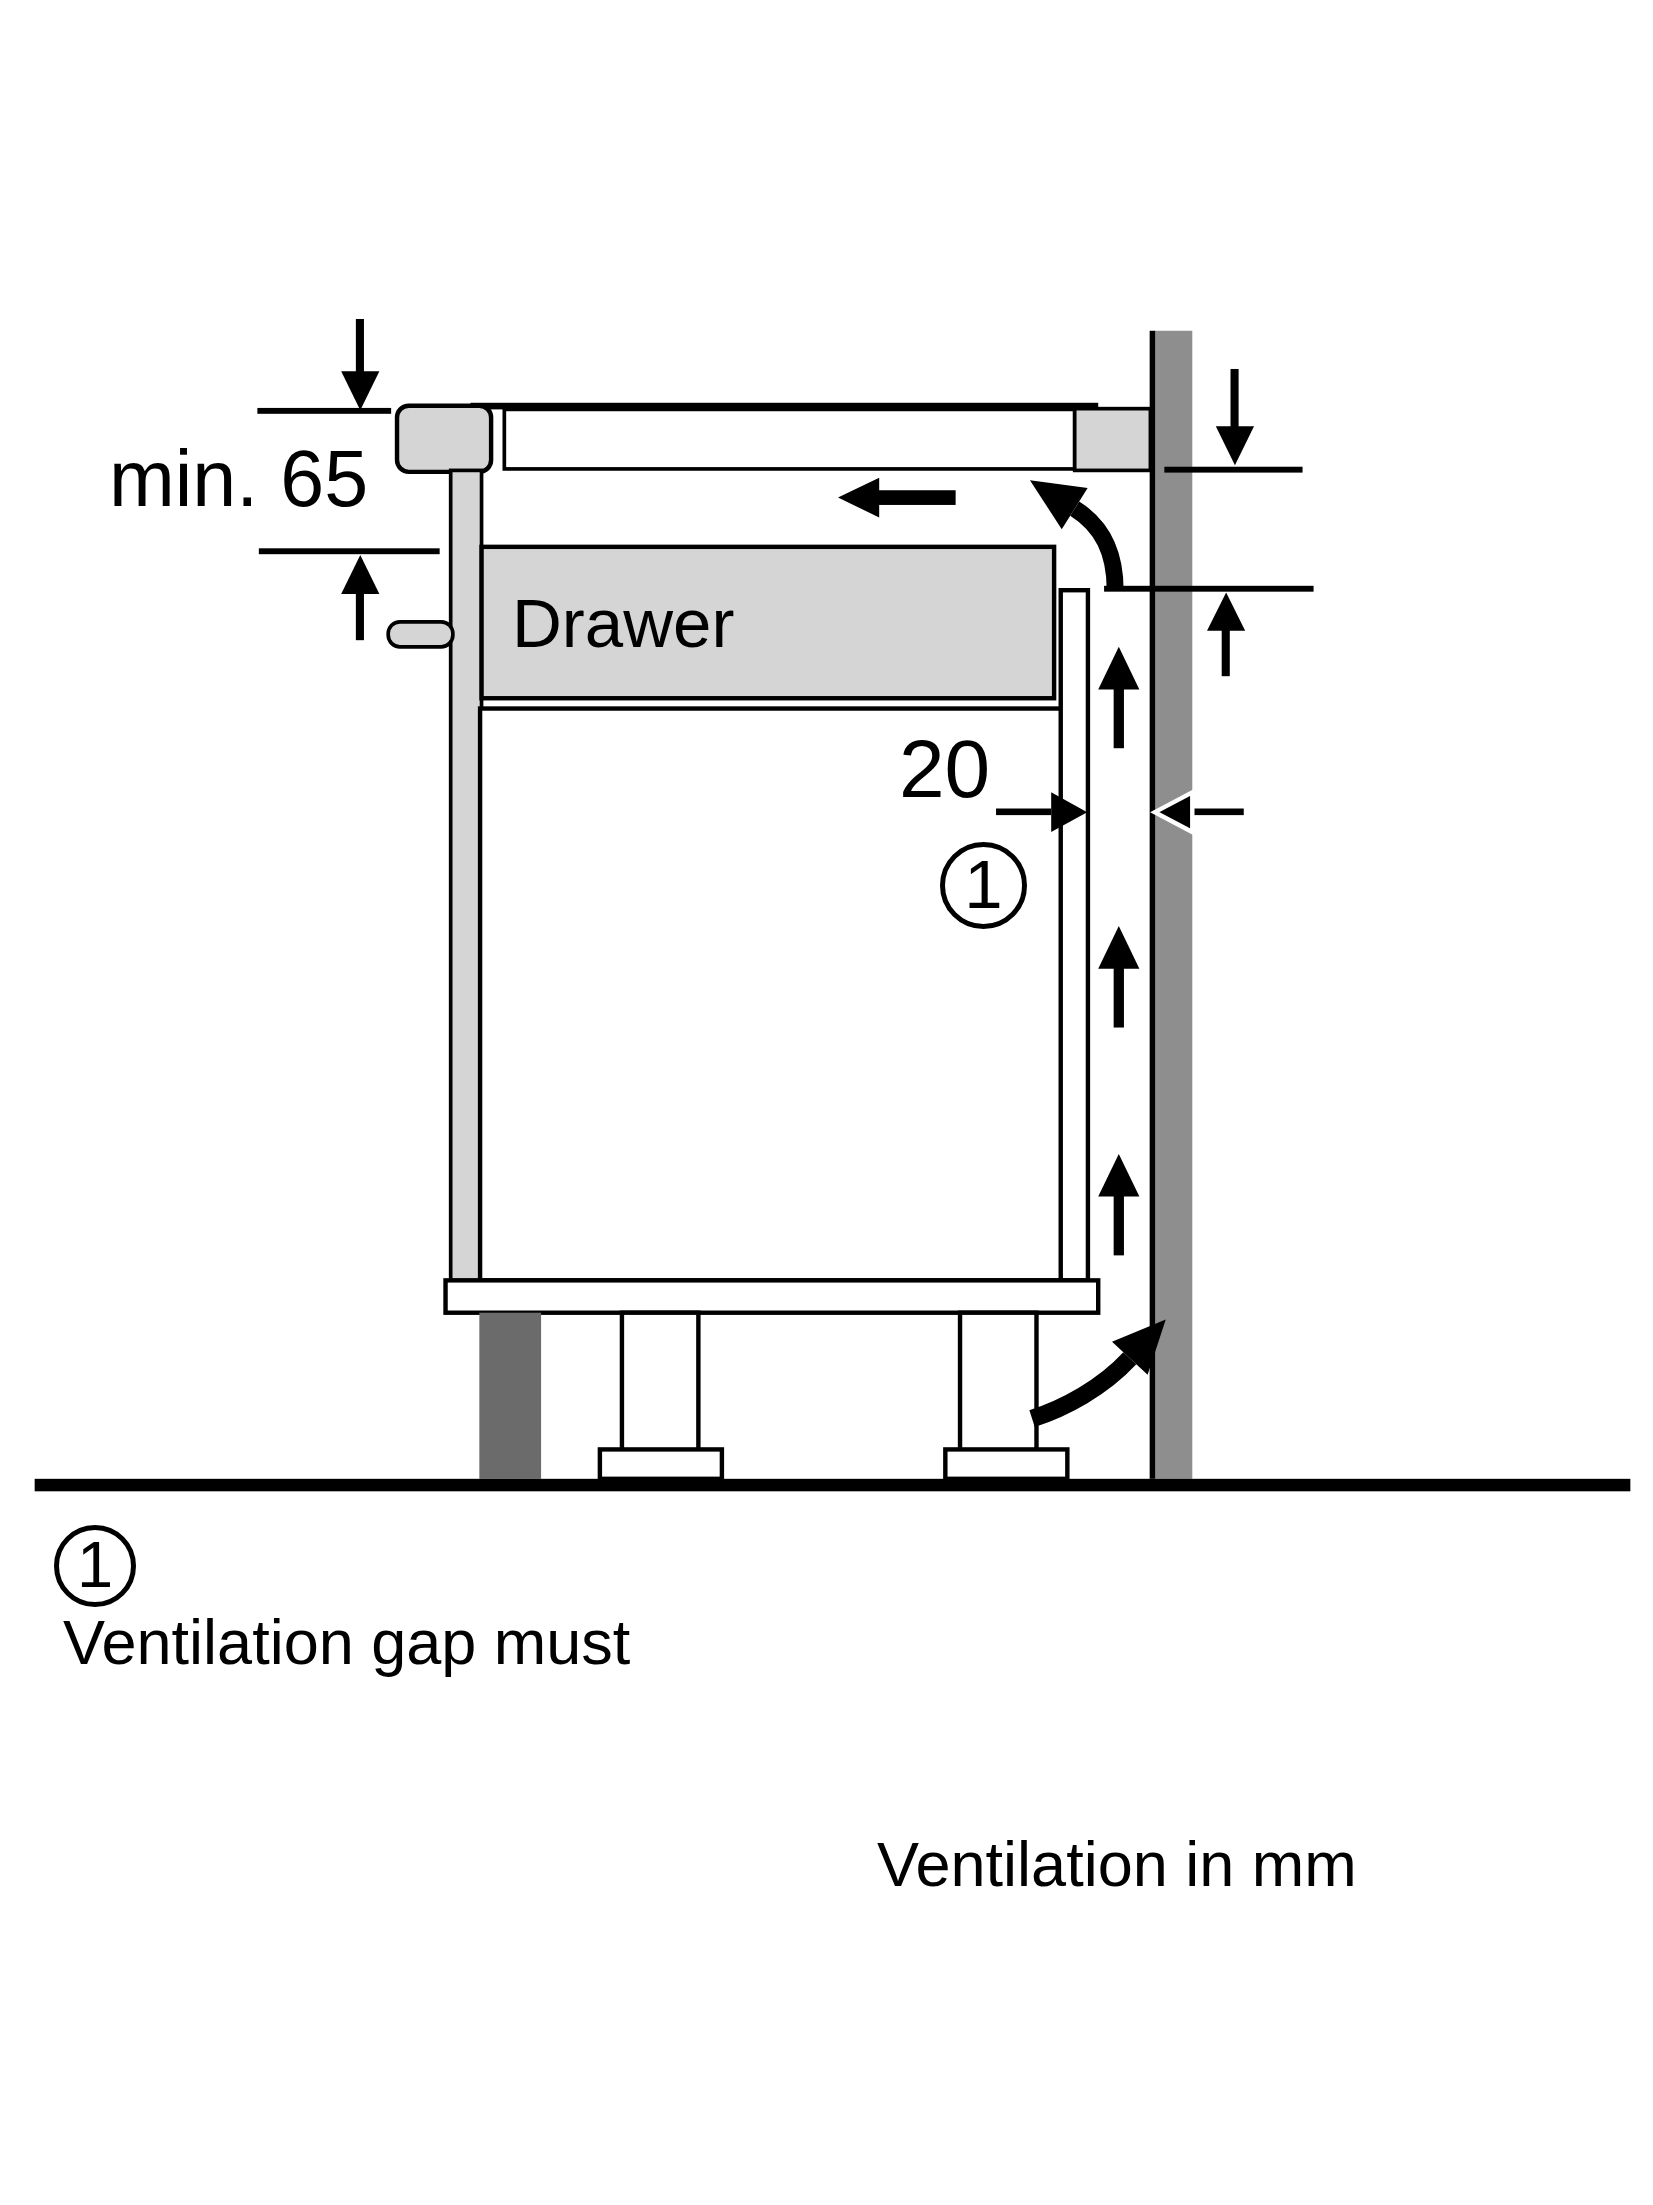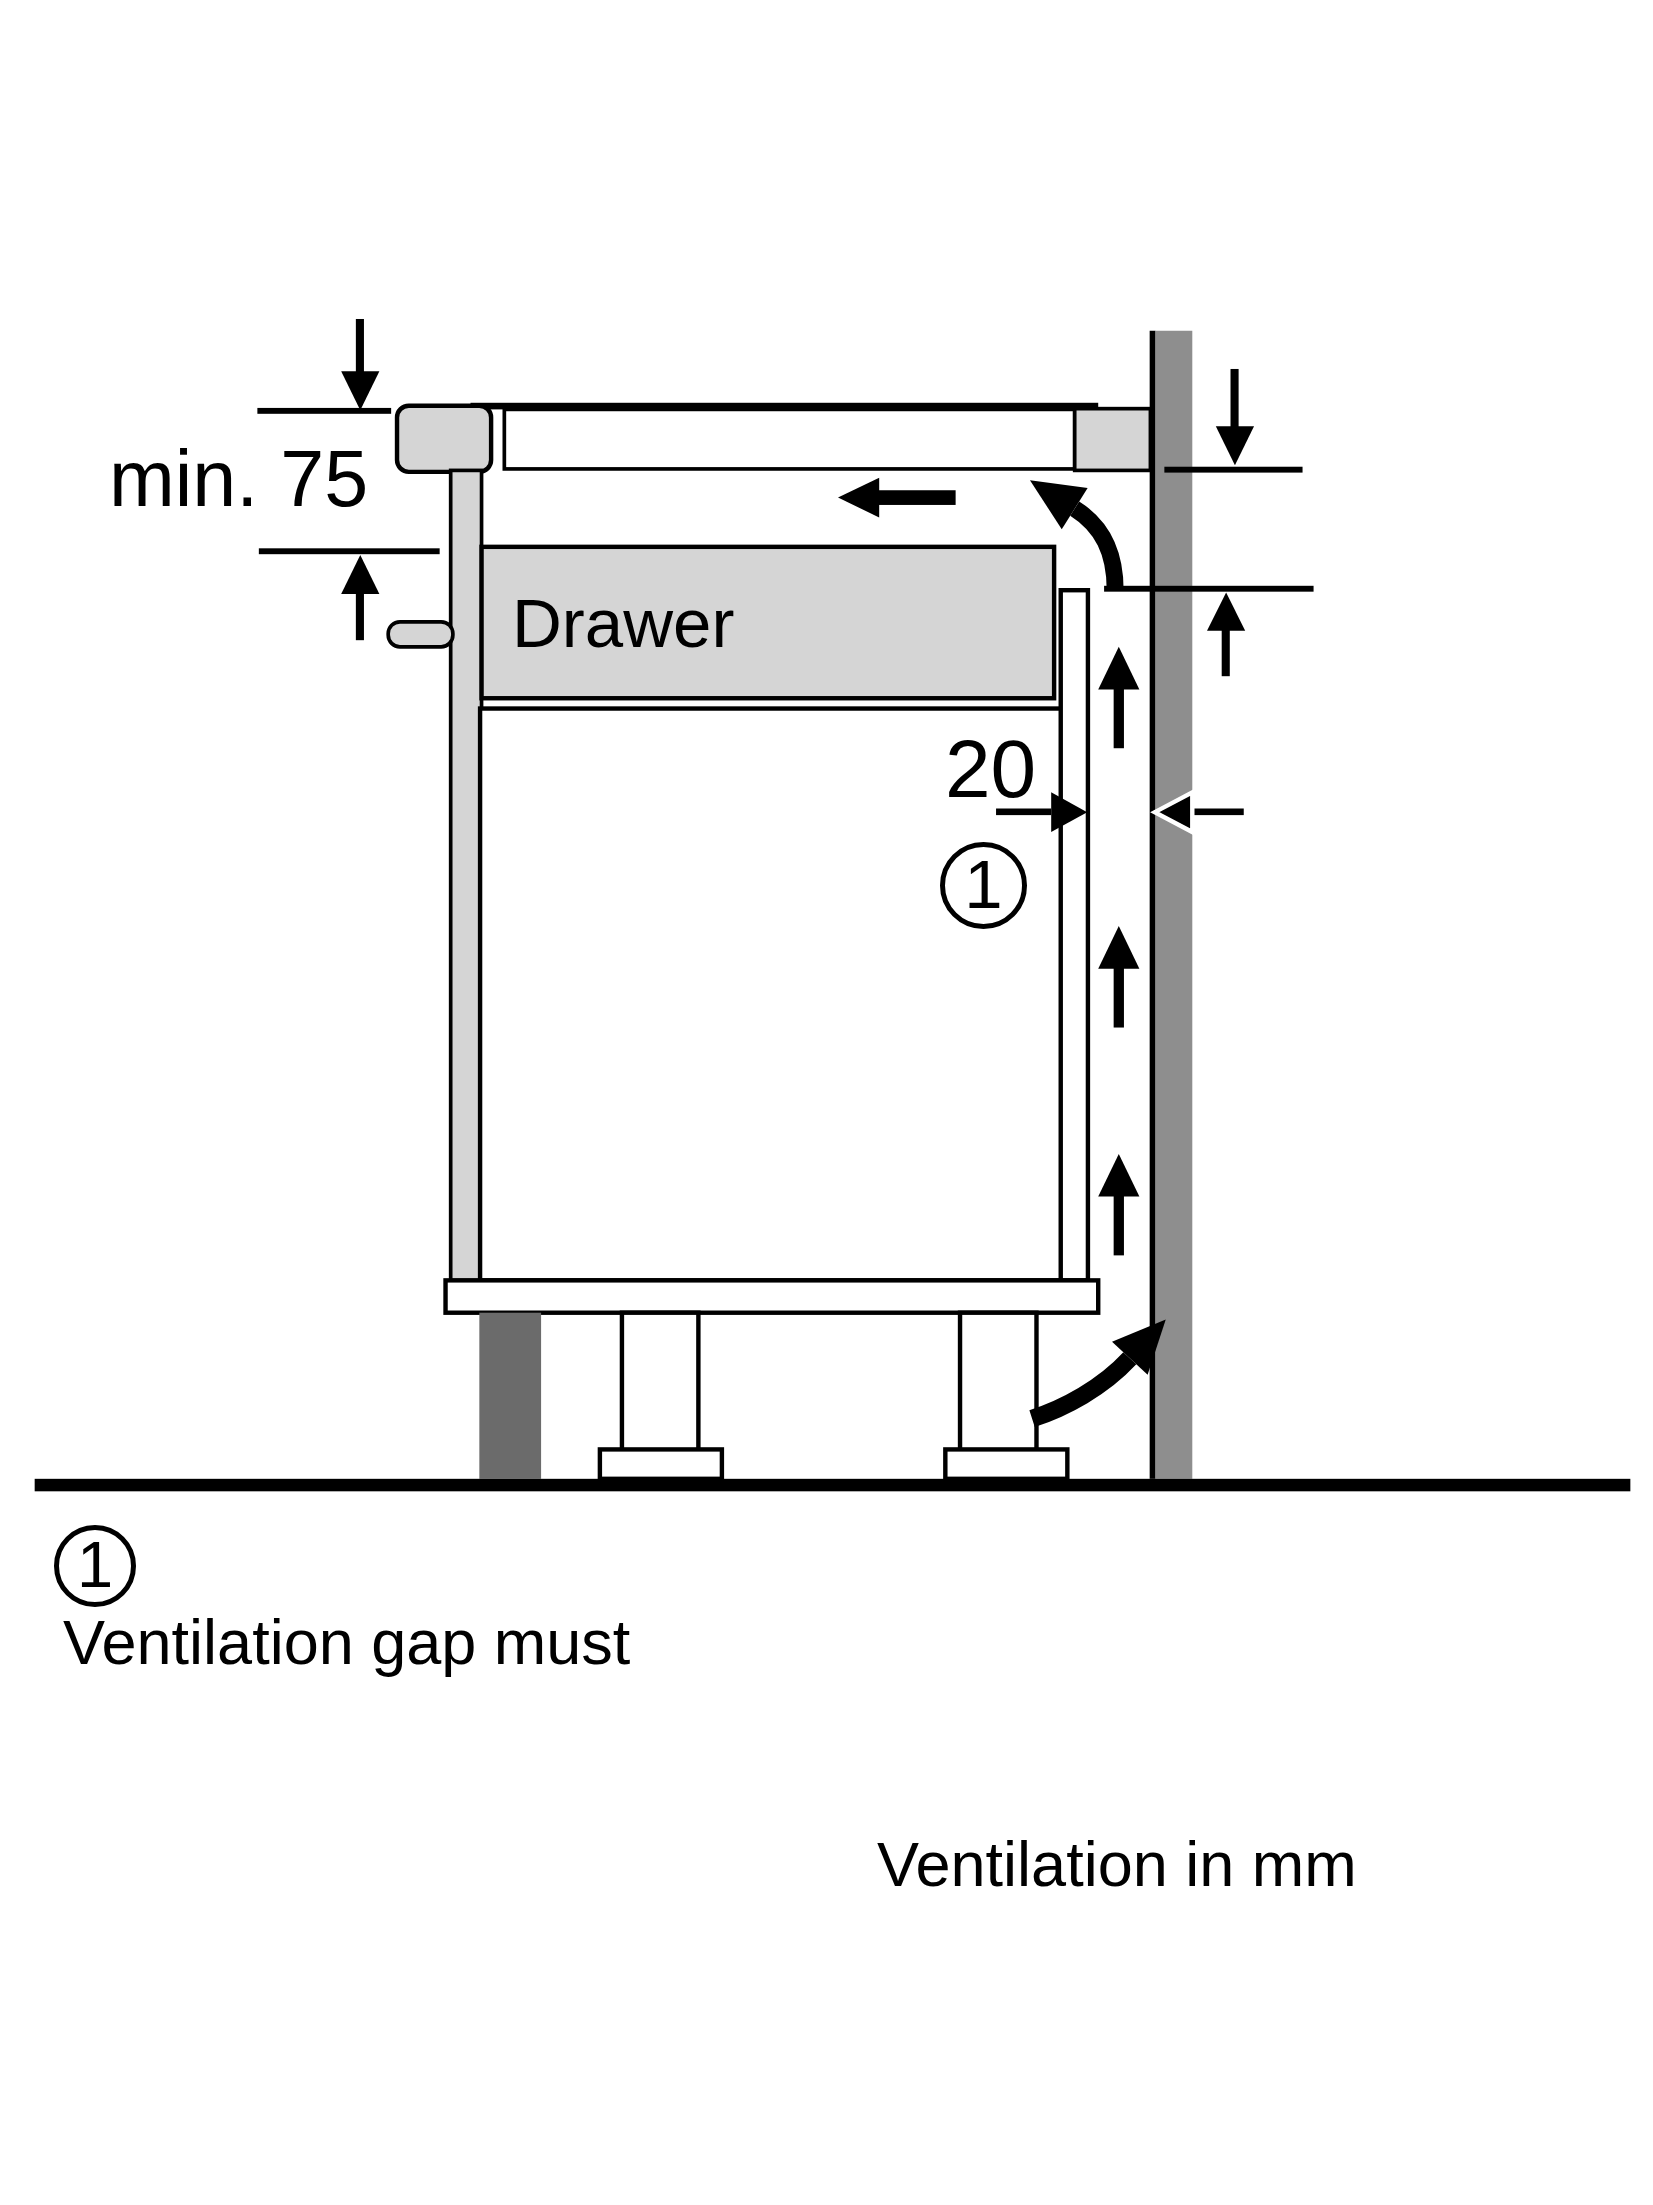--- a/index.html
+++ b/index.html
@@ -78,23 +78,23 @@
     <rect x="1515" y="1314" width="14" height="84" fill="#000"></rect>
     <polygon points="1494,1628 1550,1628 1522,1570" fill="#000"></polygon>
     <rect x="1515" y="1624" width="14" height="84" fill="#000"></rect>
 
     <rect x="1192" y="667" width="108" height="20" fill="#000"></rect>
     <polygon points="1196,650 1196,704 1140,677" fill="#000"></polygon>
     <path d="M 1517 802 C 1517 752 1500 716 1462 692" fill="none" stroke="#000" stroke-width="23" marker-end="url(#ah)"></path>
     <path d="M 1404 1930 C 1448 1916 1500 1888 1537 1848" fill="none" stroke="#000" stroke-width="24" marker-end="url(#ah)"></path>
   </svg>
 
-  <div class="t dim" style="left:109px;top:439px;">min. 75</div>
+  <div class="t dim" style="left:109px;top:439px;">min. 65</div>
   <div class="t drawer-label" style="left:512px;top:589px;">Drawer</div>
-  <div class="t gap-dim" style="left:945px;top:728px;">20</div>
+  <div class="t gap-dim" style="left:899px;top:728px;">20</div>
 
   <div class="circ circ-diagram">
     <span>1</span>
   </div>
 
   <div class="circ circ-legend">
     <span>1</span>
   </div>
   <div class="t legend" style="left:63px;top:1611px;">Ventilation gap must</div>
   <div class="t legend" style="left:877px;top:1833px;">Ventilation in mm</div>

